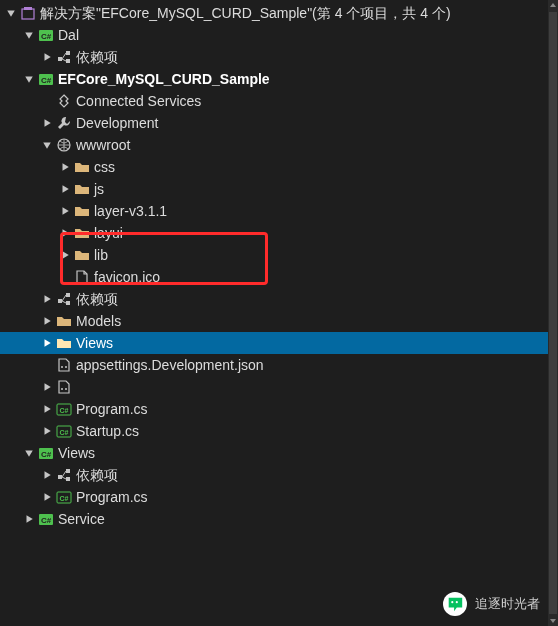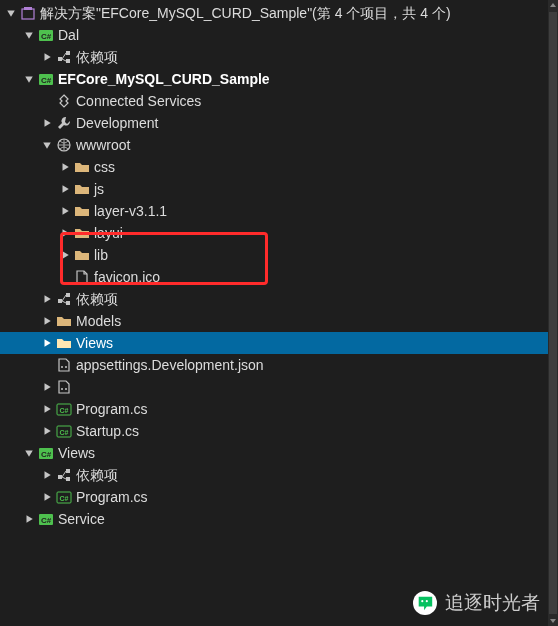--- a/index.html
+++ b/index.html
@@ -63,21 +63,21 @@
     height: 47px;
   }
   .watermark {
     position: absolute;
     right: 18px;
     bottom: 10px;
     display: flex;
     align-items: center;
     gap: 8px;
     color: #cccccc;
-    font-size: 19px;
+    font-size: 13px;
   }
   .wm-circle {
     width: 24px;
     height: 24px;
     border-radius: 50%;
     background: #ffffff;
     display: flex;
     align-items: center;
     justify-content: center;
   }

